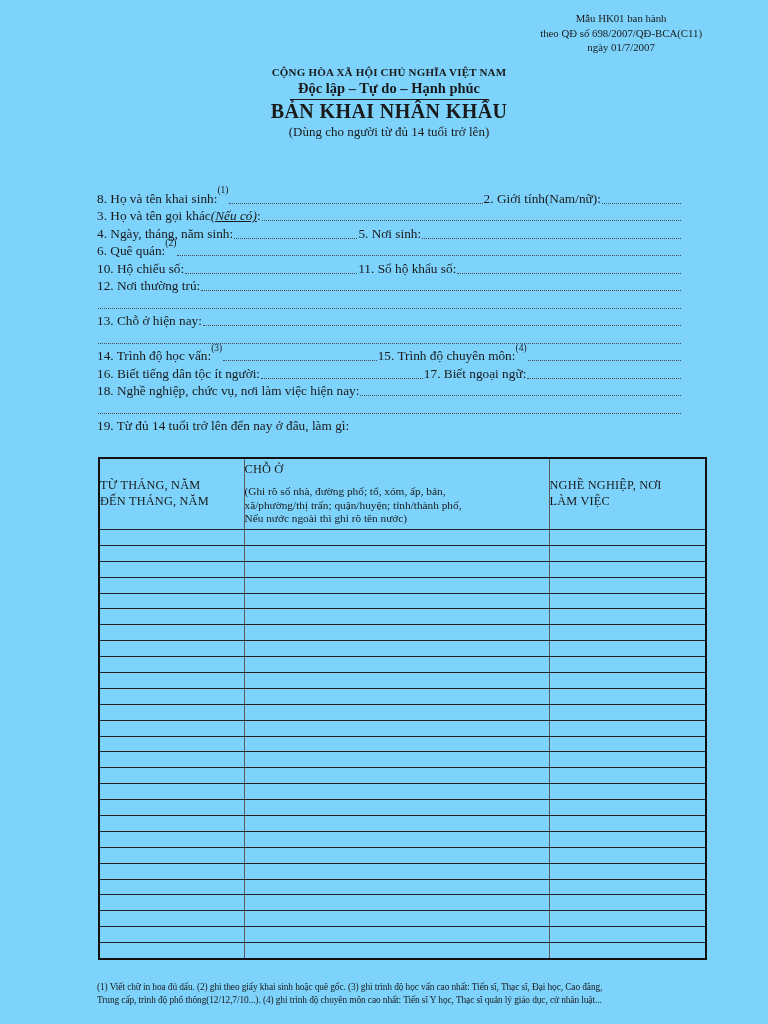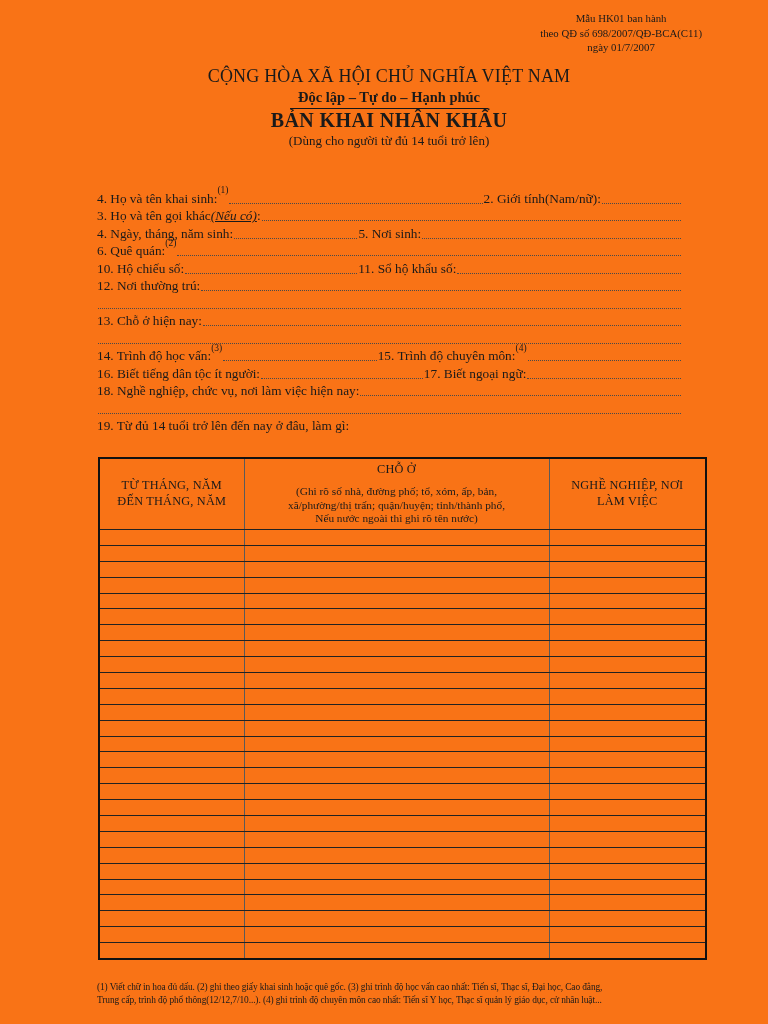--- a/index.html
+++ b/index.html
@@ -4,34 +4,34 @@
 <style>
   html,body{margin:0;padding:0;}
   body{
     width:768px;height:1024px;
     background:#e9e9e9;
     font-family:"Liberation Serif", serif;
     color:#1a1a1a;
   }
   .page{
     position:relative;width:768px;height:1024px;
-    background:#f97316;overflow:hidden;
+    background:#7dd3fc;overflow:hidden;
   }
   
   .issue{
     position:absolute;top:11px;right:66px;
     text-align:center;font-size:10.8px;line-height:1.35;
     white-space:nowrap;
   }
   
   .head{
     position:absolute;top:66px;left:97px;width:584px;
     text-align:center;
   }
-  .nat{font-size:18px;font-weight:normal;letter-spacing:.2px;}
+  .nat{font-size:11px;font-weight:bold;letter-spacing:.2px;}
   .motto{
     display:inline-block;margin-top:2px;
     font-size:14.5px;font-weight:bold;
     border-bottom:1.5px solid #161616;padding:0 8px 2px;
   }
   .title{font-size:20px;font-weight:bold;letter-spacing:.4px;}
   .subtitle{margin-top:1px;font-size:13px;}
   
   .fields{position:absolute;top:189px;left:97px;width:585px;}
   .fline{
@@ -52,21 +52,21 @@
     position:absolute;top:457px;left:98px;width:607px;
     border-collapse:collapse;table-layout:fixed;
     border:2.3px solid #111;
   }
   table.hist th, table.hist td{
     border-top:1.5px solid #222;border-bottom:1.5px solid #222;
     border-left:1.4px solid #5a5a5a;border-right:1.4px solid #5a5a5a;
     padding:0;
   }
   table.hist th{
-    height:70px;vertical-align:middle;text-align:center;
+    height:70px;vertical-align:middle;text-align:left;
     font-weight:normal;
   }
   .caps{white-space:pre-line;font-size:12.3px;line-height:1.3;letter-spacing:.2px;}
   .note{white-space:pre-line;font-size:11.3px;line-height:1.22;margin-top:7px;}
   table.hist td{height:14.9px;}
   
   .footnote{
     position:absolute;top:981px;left:97px;width:600px;
     font-size:9.4px;line-height:12.6px;letter-spacing:-.1px;
     white-space:nowrap;
@@ -86,21 +86,21 @@
   <div class="head">
     <div class="nat">CỘNG HÒA XÃ HỘI CHỦ NGHĨA VIỆT NAM</div>
     <div><span class="motto">Độc lập – Tự do – Hạnh phúc</span></div>
     <div class="title">BẢN KHAI NHÂN KHẨU</div>
     <div class="subtitle">(Dùng cho người từ đủ 14 tuổi trở lên)</div>
   </div>
 
   <div class="fields">
 
     <div class="fline">
-      <span class="lbl"><span>4. Họ và tên khai sinh:</span><sup class="fn">(1)</sup></span>
+      <span class="lbl"><span>8. Họ và tên khai sinh:</span><sup class="fn">(1)</sup></span>
       <span class="dots g32"></span>
       <span class="lbl">2. Giới tính(Nam/nữ):</span>
       <span class="dots g10"></span>
     </div>
 
     <div class="fline">
       <span class="lbl"><span>3. Họ và tên gọi khác</span><span class="ital">(Nếu có)</span><span>:</span></span>
       <span class="dots g10"></span>
     </div>
 

